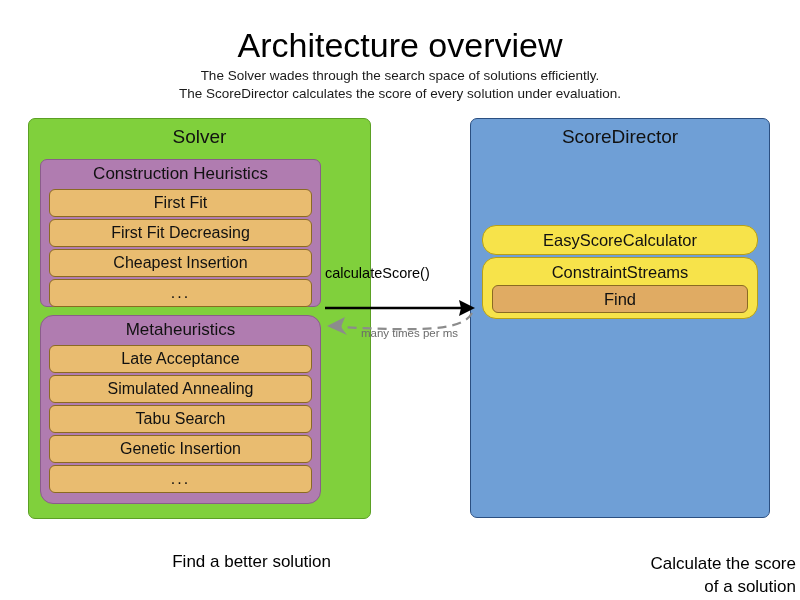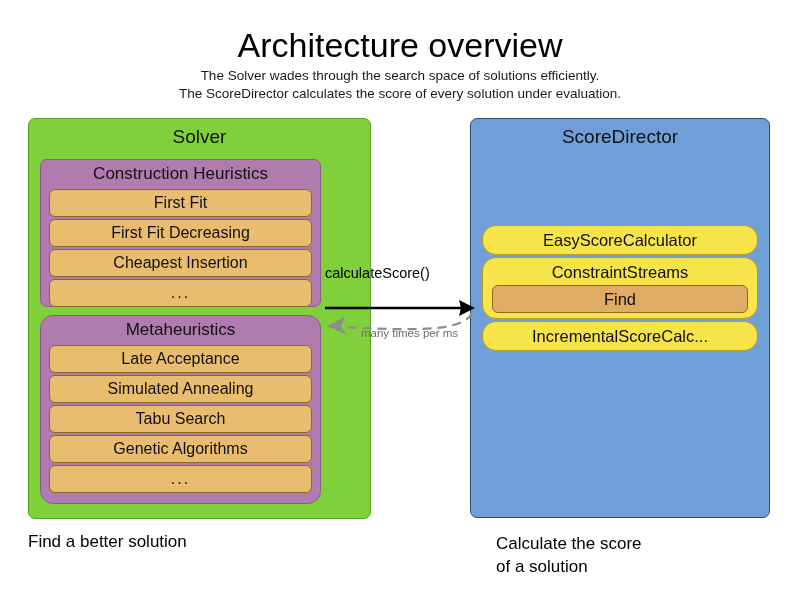--- a/index.html
+++ b/index.html
@@ -100,21 +100,21 @@
     position: absolute; left: 0; top: 0; width: 150px;
     text-align: left; font-size: 14.5px; color: #000;
   }
   .arrow-label-bottom {
     position: absolute; left: 12px; top: 62px; width: 145px;
     text-align: center; font-size: 11.5px; color: #6b6b6b;
   }
 
   
   .caption {
-    position: absolute; font-size: 17px; color: #000; text-align: left;
+    position: absolute; font-size: 17px; color: #000; text-align: right; margin-top: 20px;
   }
   .caption-left  { left: 28px;  top: 532px; width: 303px; }
   .caption-right { left: 496px; top: 532px; width: 300px; line-height: 23px; }
 </style>
 </head>
 <body>
 
 <div id="canvas">
 
   <div class="title">Architecture overview</div>
@@ -133,38 +133,37 @@
         <div class="item dots">...</div>
       </div>
     </div>
 
     <div class="group group-mh">
       <div class="group-title">Metaheuristics</div>
       <div class="items">
         <div class="item">Late Acceptance</div>
         <div class="item">Simulated Annealing</div>
         <div class="item">Tabu Search</div>
-        <div class="item">Genetic Algorithms</div>
+        <div class="item">Genetic Insertion</div>
         <div class="item dots">...</div>
       </div>
     </div>
   </div>
 
   <div class="panel panel-scoredirector">
     <div class="panel-title">ScoreDirector</div>
 
     <div class="calcs">
       <div class="calc simple">EasyScoreCalculator</div>
 
       <div class="calc nested">
         <span class="nested-label">ConstraintStreams</span>
         <div class="nested-box">Find</div>
       </div>
 
-      <div class="calc simple">IncrementalScoreCalc...</div>
     </div>
   </div>
 
   <div class="arrows">
     <div class="arrow-label-top">calculateScore()</div>
     <div class="arrow-label-bottom">many times per ms</div>
 
     <svg width="155" height="85" style="position:absolute;left:0;top:0;overflow:visible">
 
       <g>

